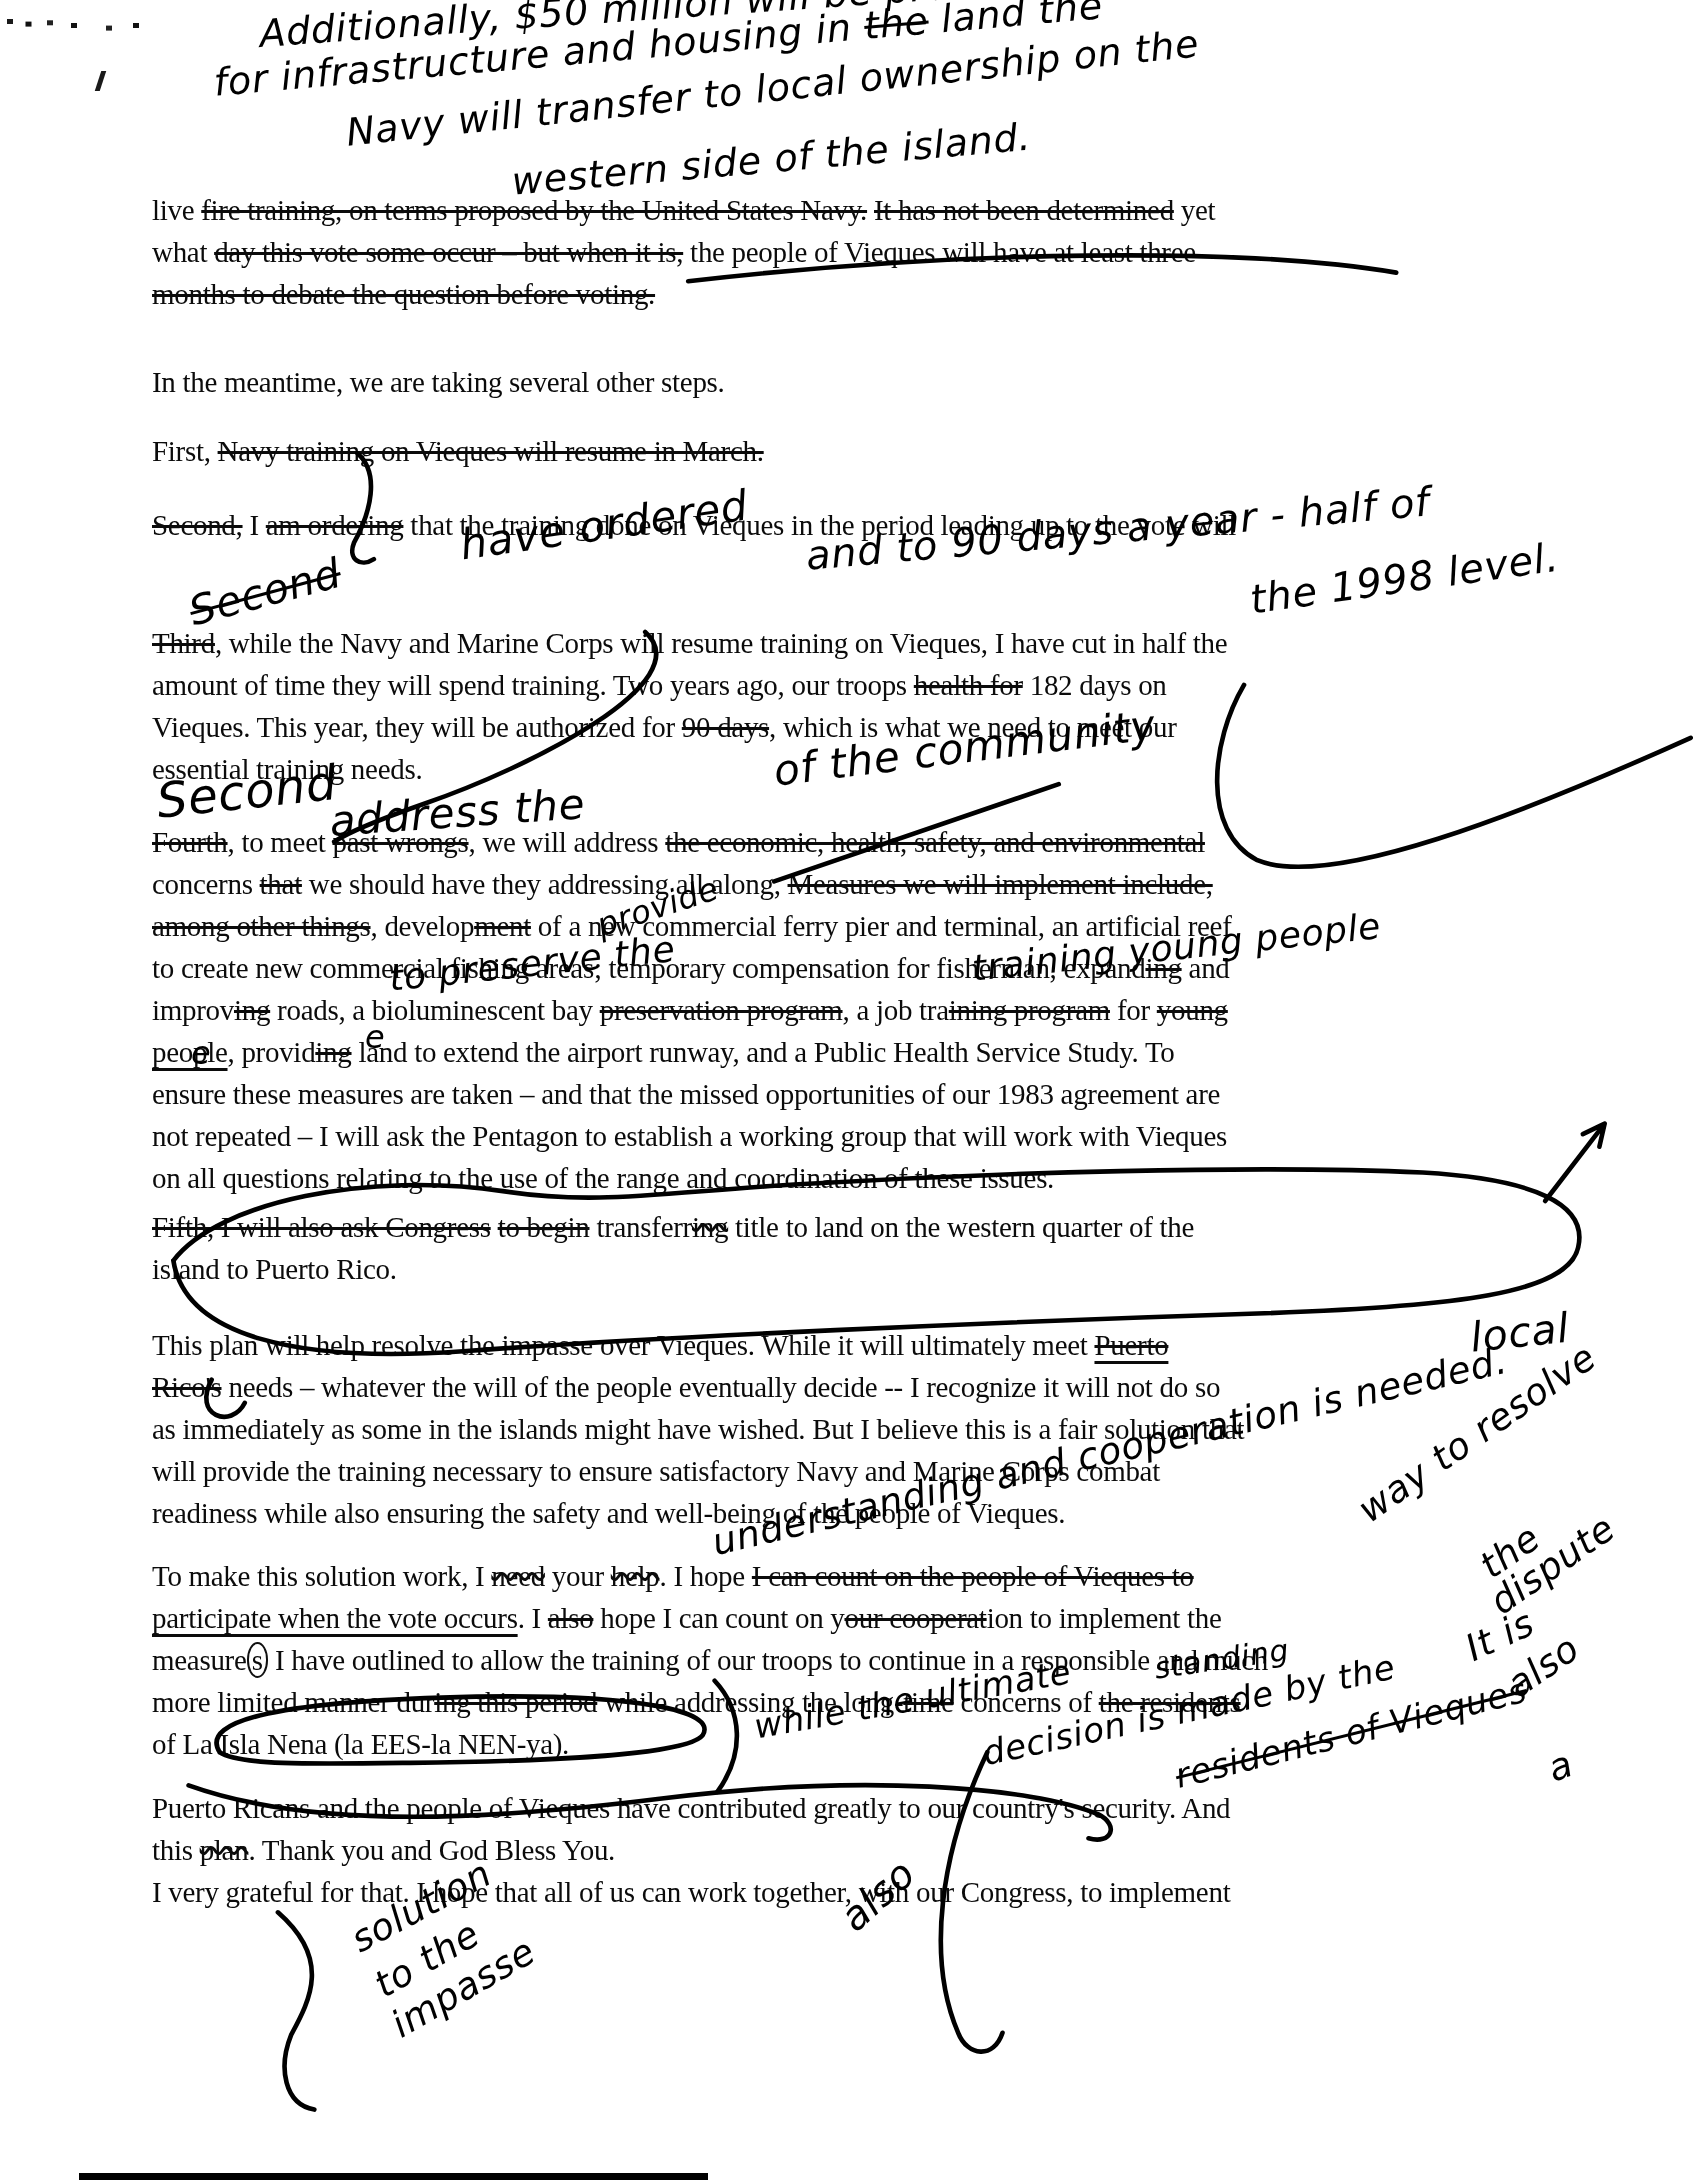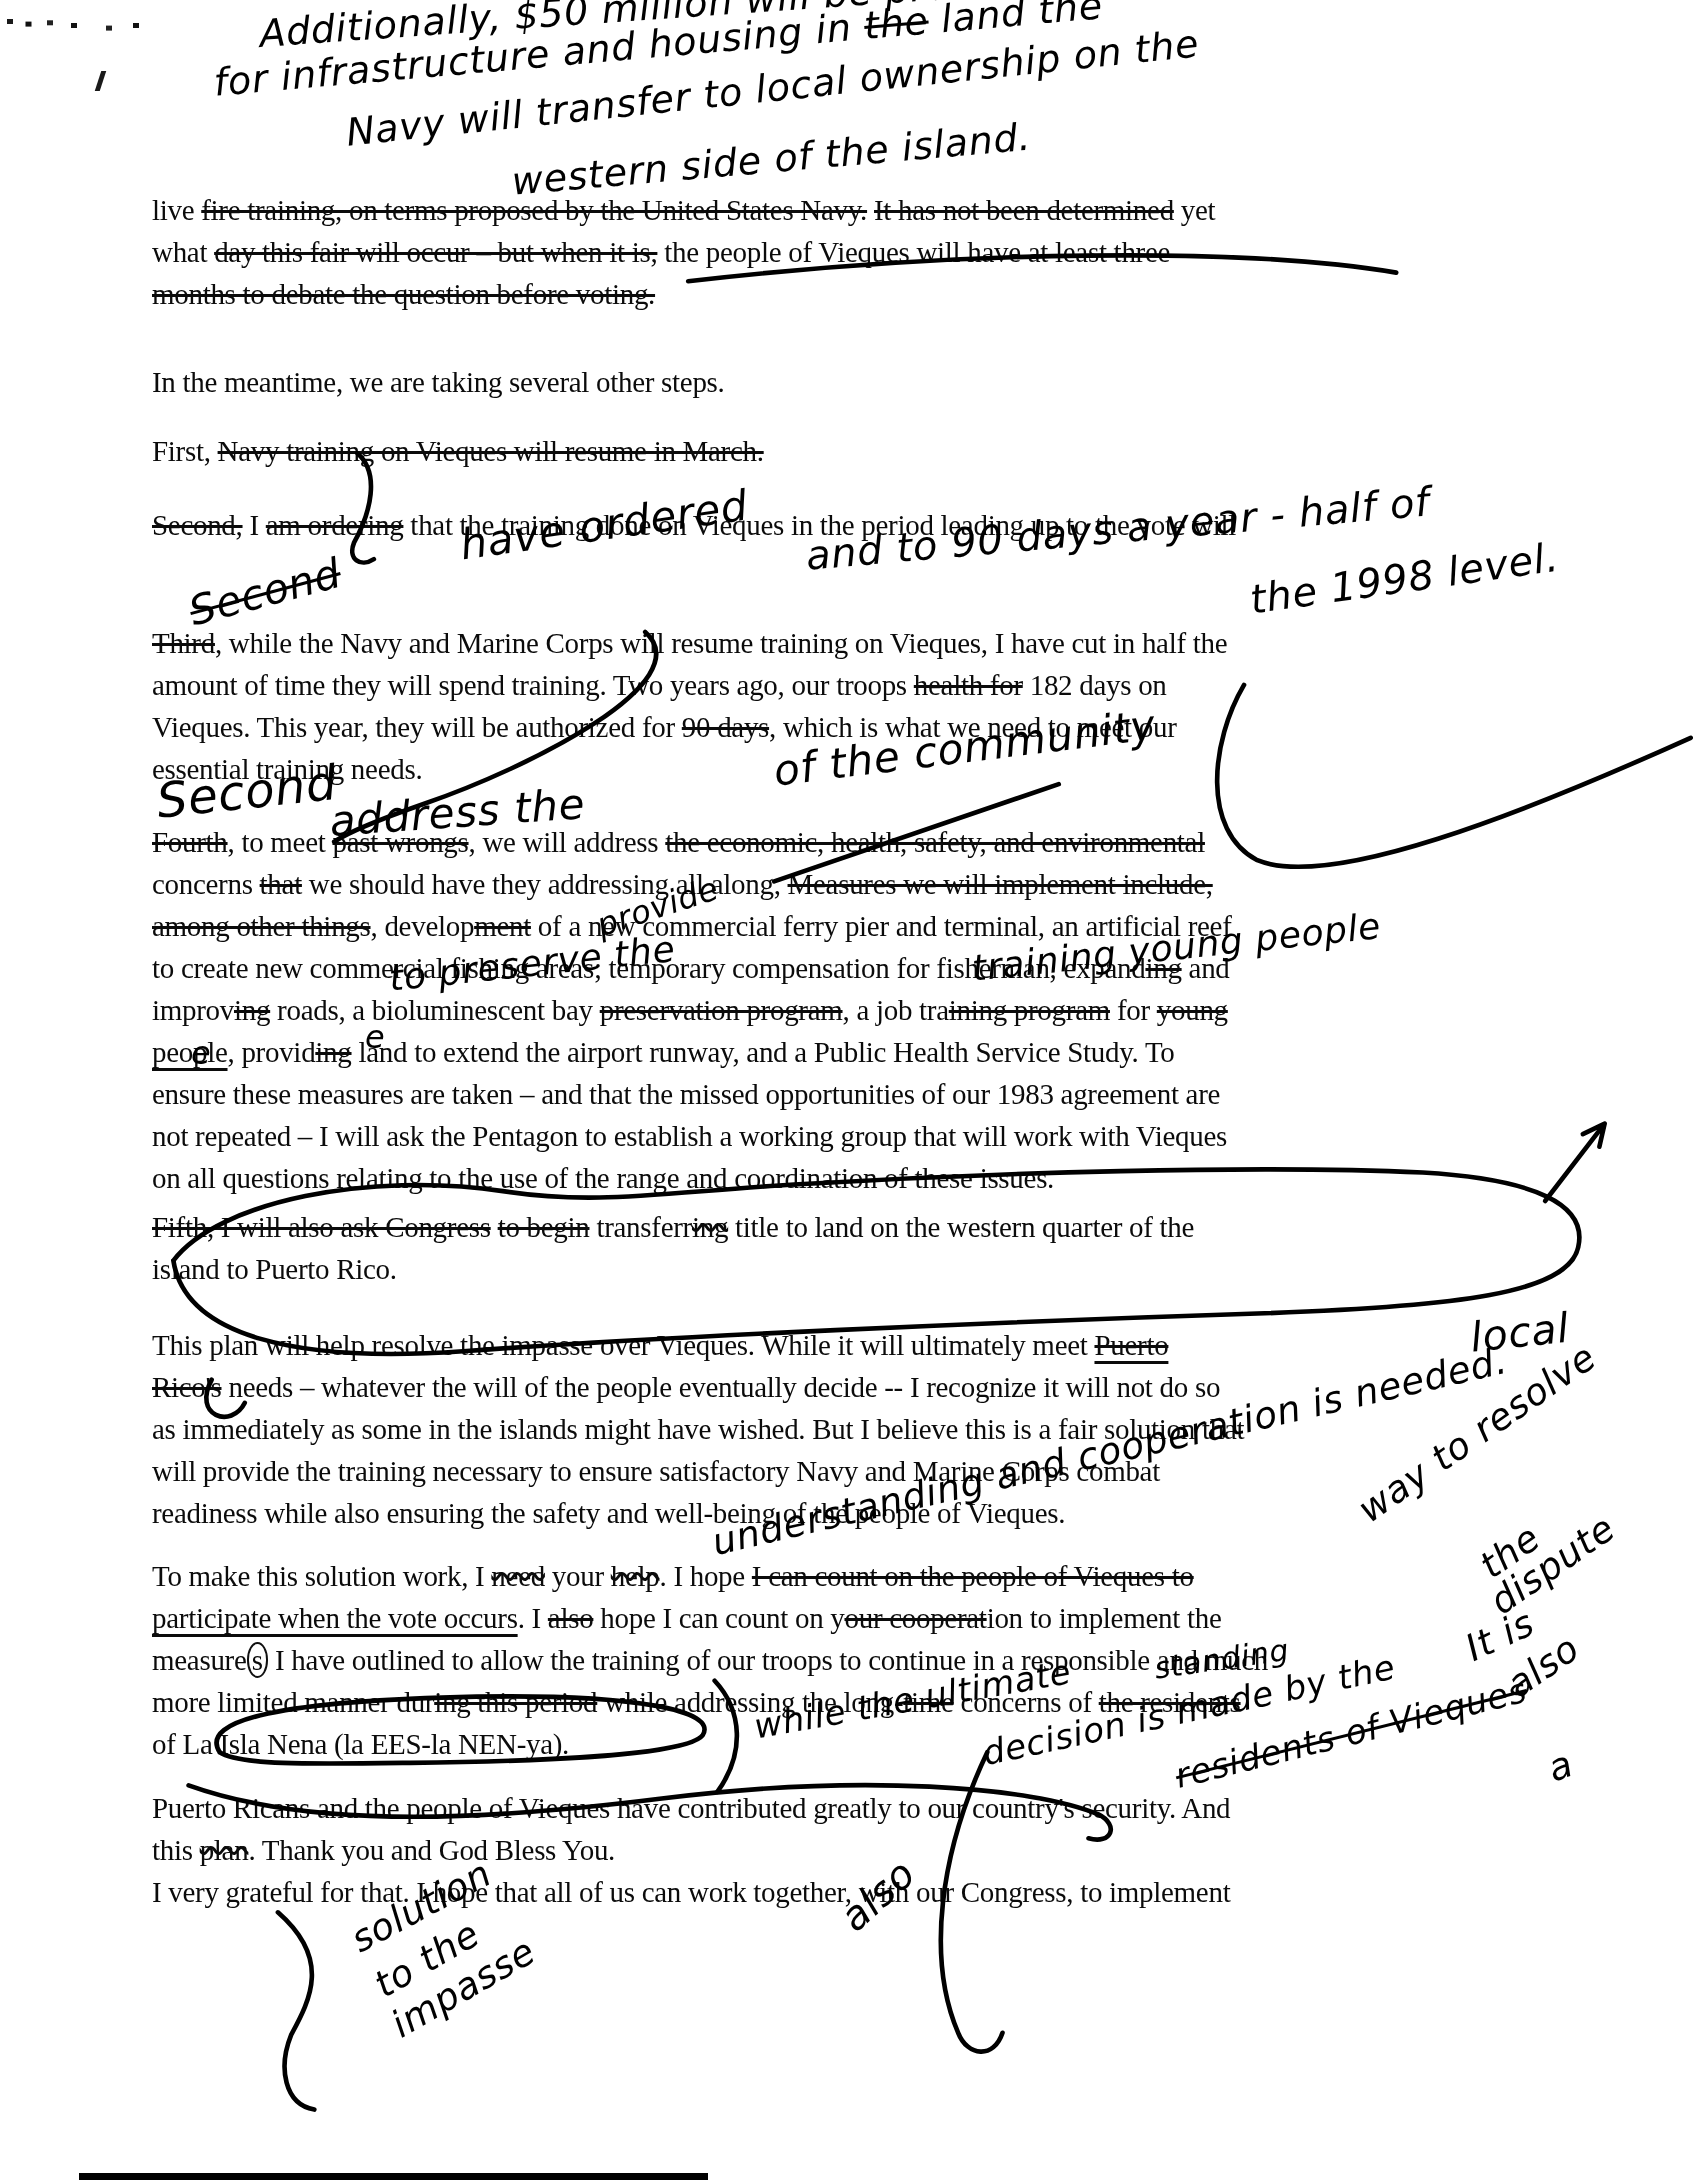--- a/index.html
+++ b/index.html
@@ -32,21 +32,21 @@
 
   <div class="hw" style="left:258px;top:12px;font-size:38px;transform:rotate(-4deg);">Additionally, $50 million will be provided to</div>
   <div class="hw" style="left:212px;top:61px;font-size:38px;transform:rotate(-5deg);">
     <span>for infrastructure and housing in </span><span class="struck">the</span><span> land the</span>
   </div>
   <div class="hw" style="left:344px;top:111px;font-size:38px;transform:rotate(-6deg);">Navy will transfer to local ownership on the</div>
   <div class="hw" style="left:510px;top:160px;font-size:38px;transform:rotate(-5deg);">western side of the island.</div>
 
   <div class="para" style="top:189px;">
       <div class="tline"><span class="seg-n">live </span><span class="seg-st">fire training, on terms proposed by the United States Navy.</span><span class="seg-n">  </span><span class="seg-st">It has not been determined</span><span class="seg-n"> yet</span></div>
-      <div class="tline"><span class="seg-n">what </span><span class="seg-st">day this fair will occur – but when it is,</span><span class="seg-n"> the people of Vieques will have at least three</span></div>
+      <div class="tline"><span class="seg-n">what </span><span class="seg-st">day this vote some occur – but when it is,</span><span class="seg-n"> the people of Vieques will have at least three</span></div>
       <div class="tline"><span class="seg-st">months to debate the question before voting.</span></div>
     </div>
   <div class="para" style="top:361px;text-align:right;">
       <div class="tline"><span class="seg-n">In the meantime, we are taking several other steps.</span></div>
     </div>
   <div class="para" style="top:430px;">
       <div class="tline"><span class="seg-n">First, </span><span class="seg-st">Navy training on Vieques will resume in March.</span></div>
     </div>
   <div class="para" style="top:504px;">
       <div class="tline"><span class="seg-st">Second,</span><span class="seg-n"> I </span><span class="seg-st">am ordering</span><span class="seg-n"> that the training done on Vieques in the period leading up to the vote will</span></div>

